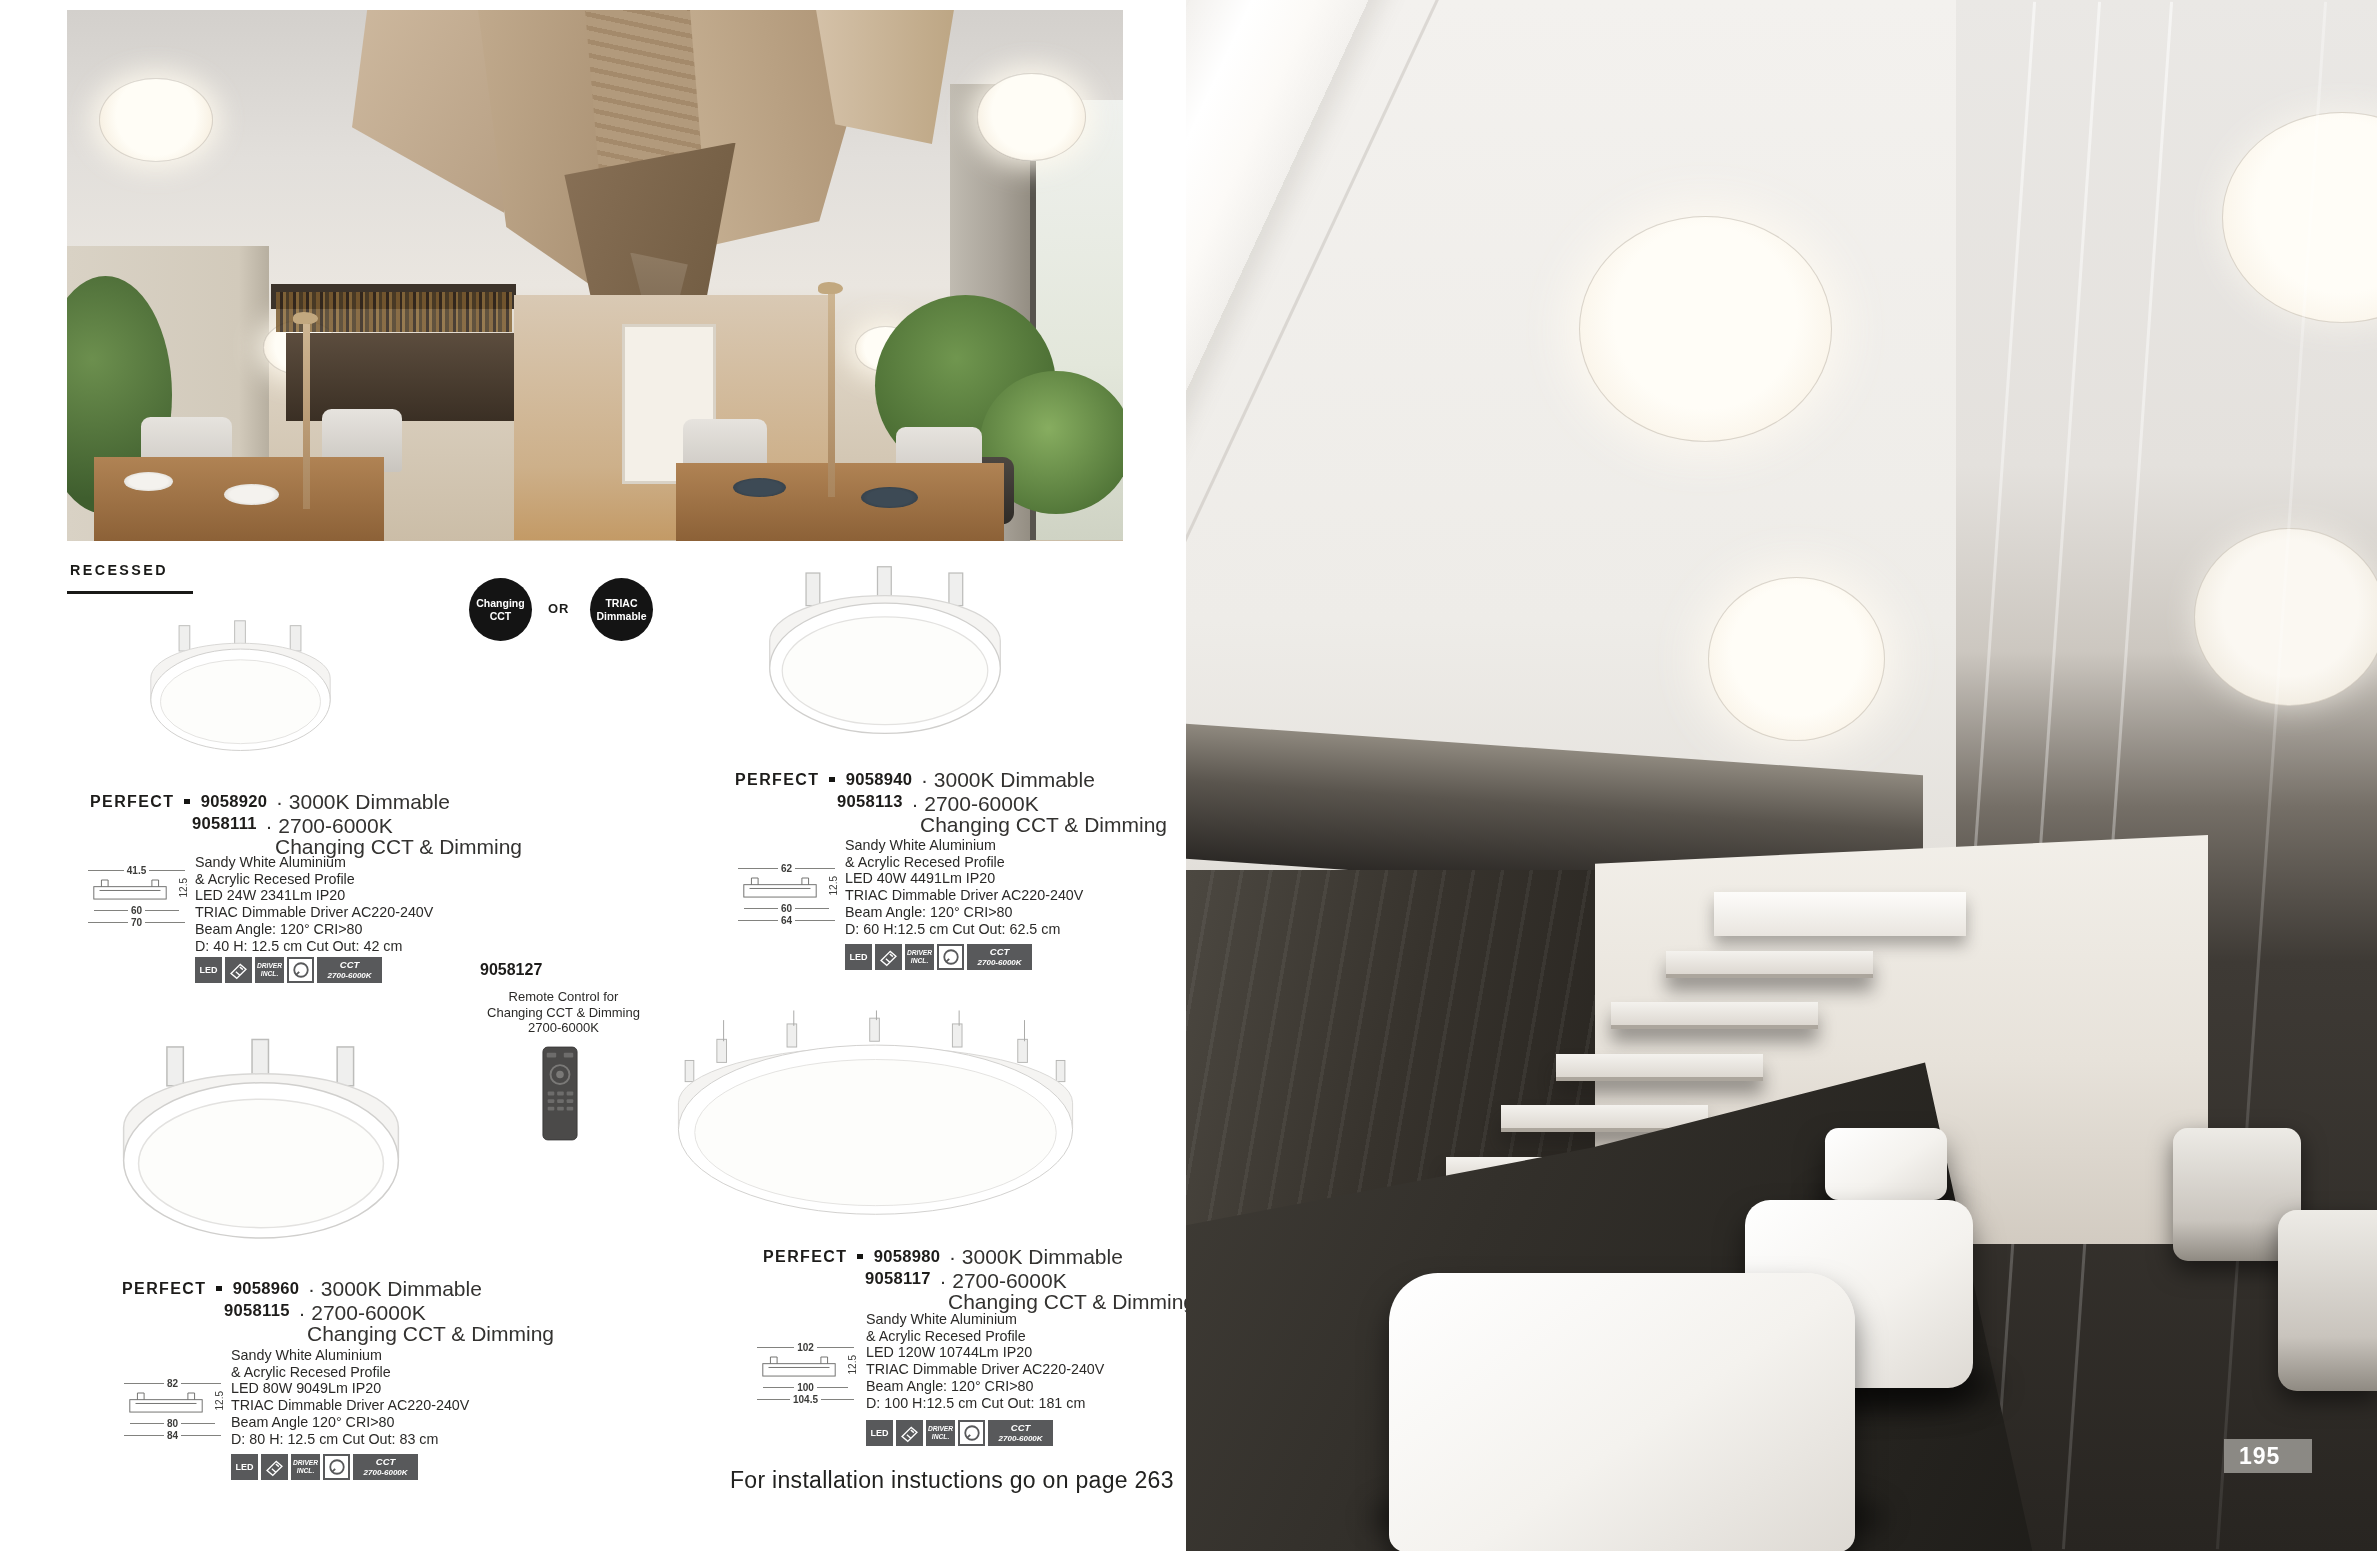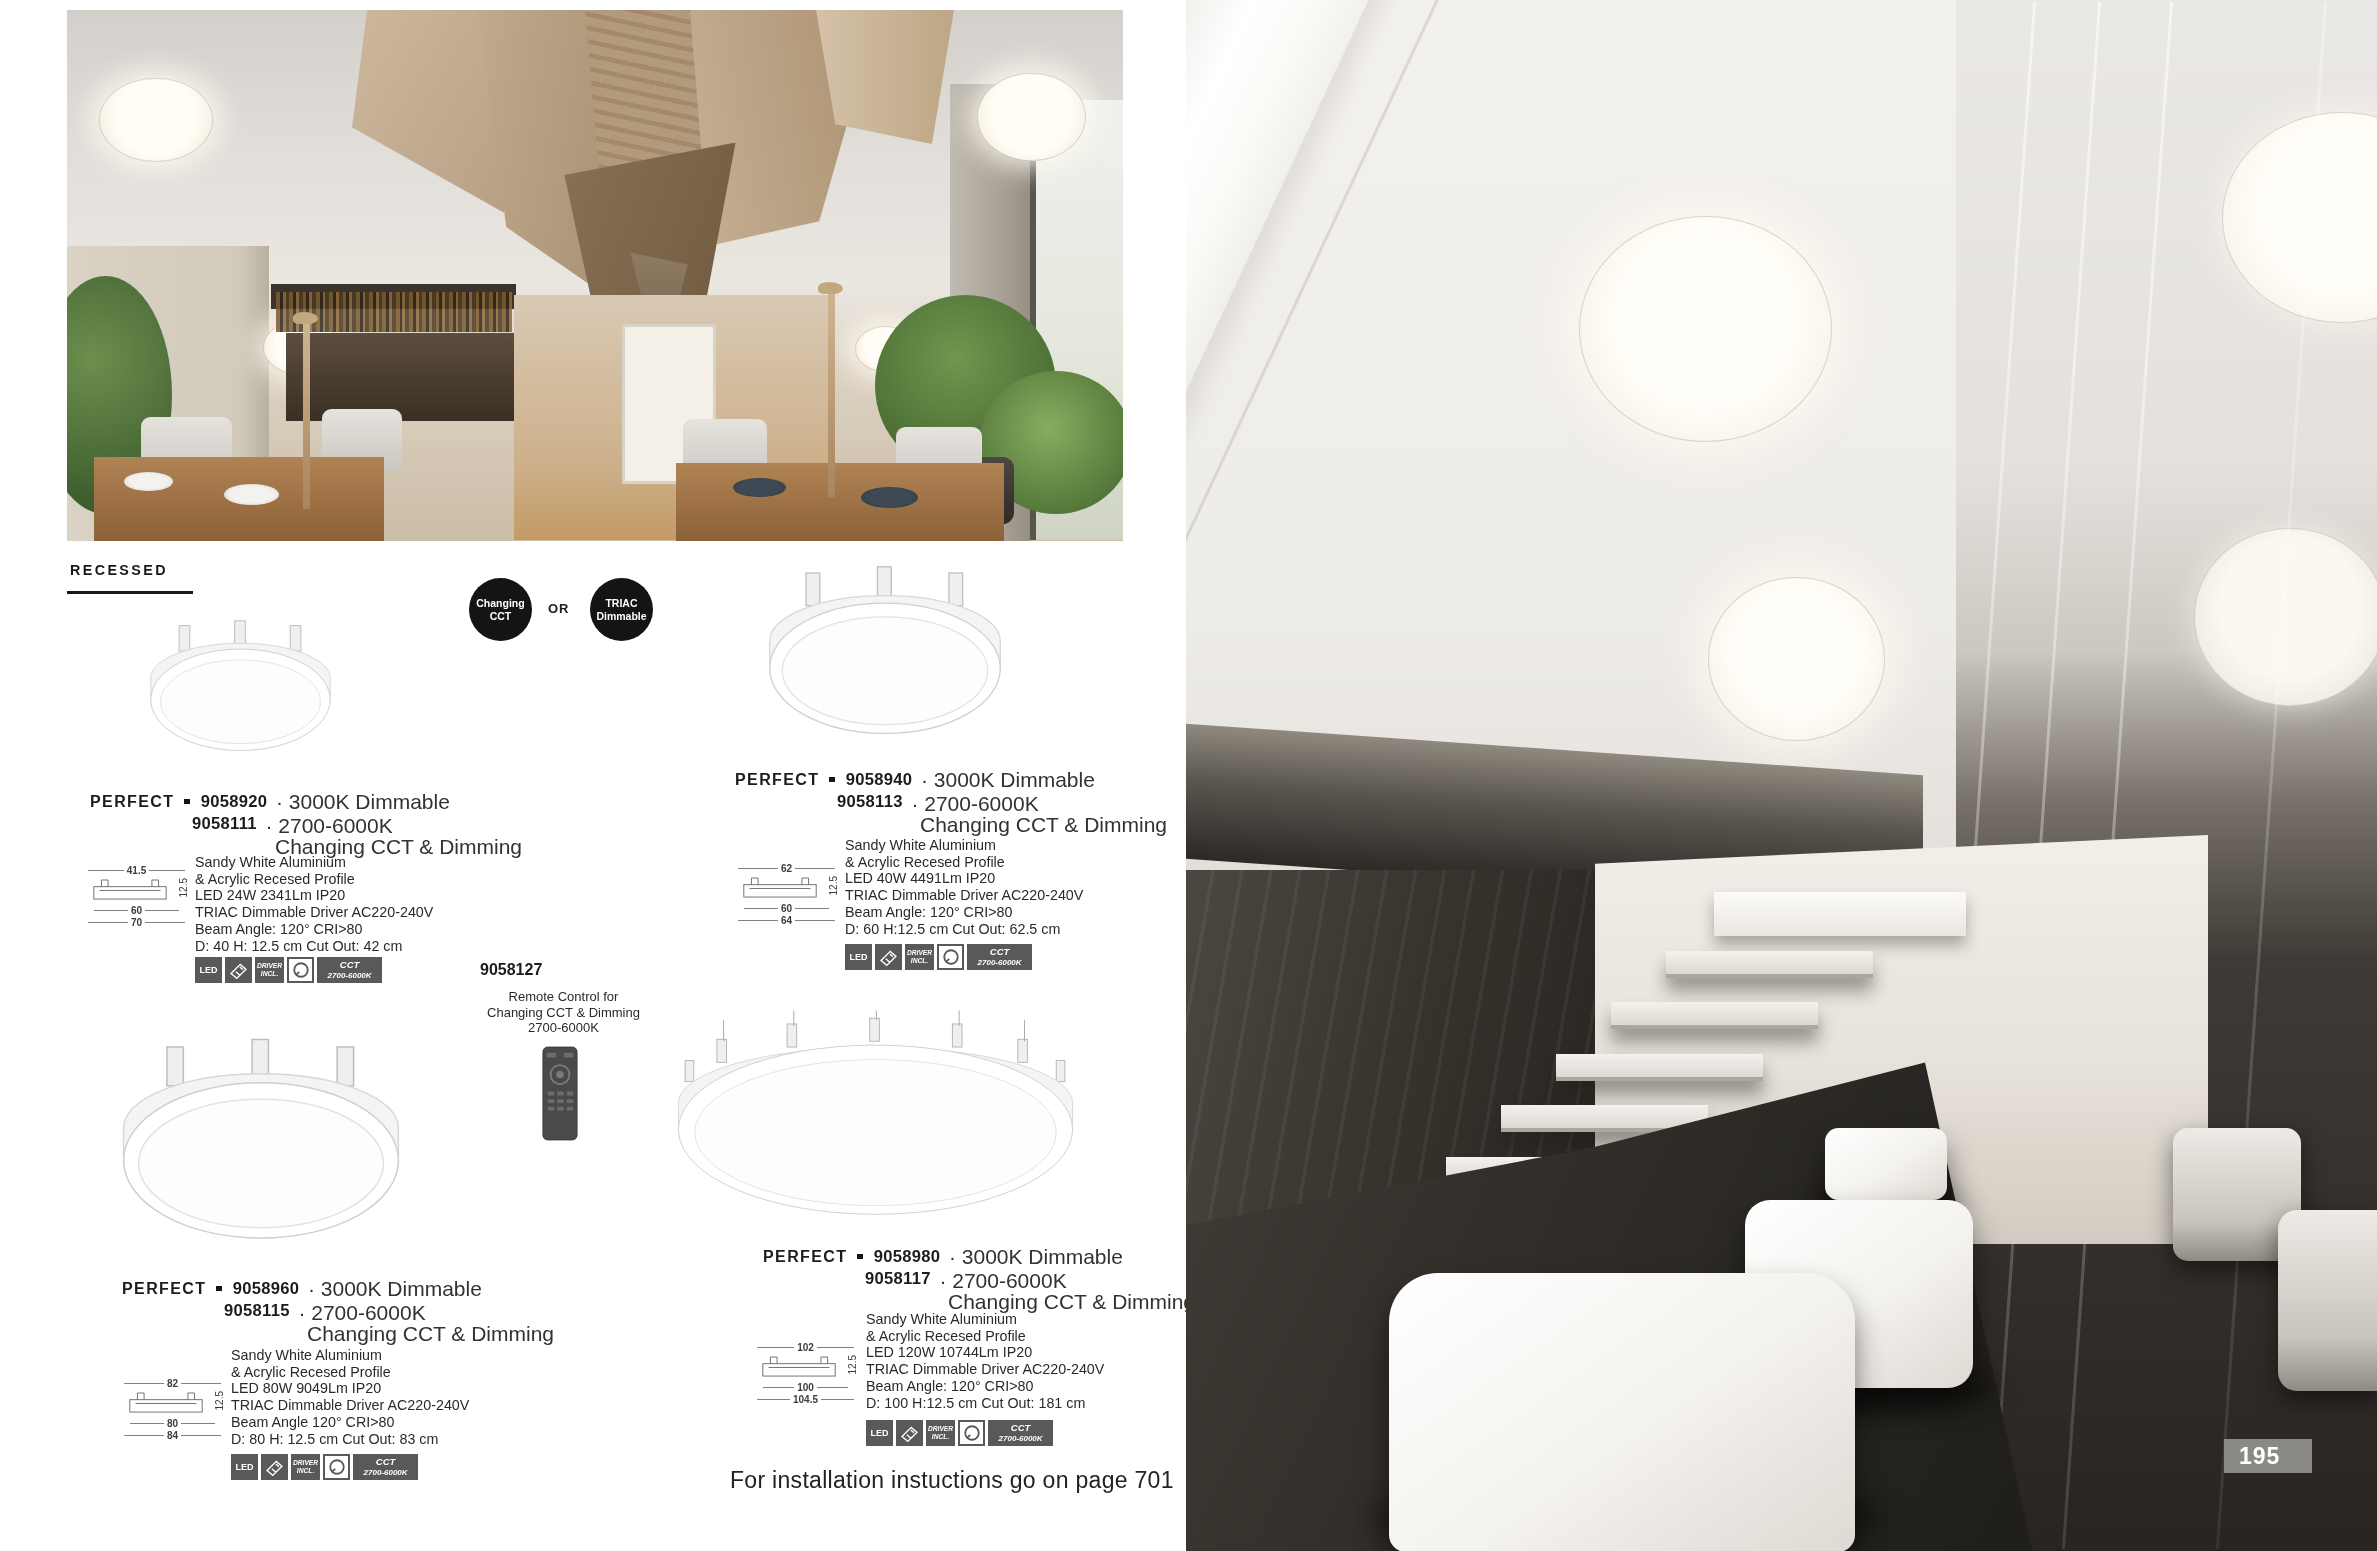--- a/index.html
+++ b/index.html
@@ -560,21 +560,21 @@
           <circle cx="10" cy="10" r="7.5" fill="none" stroke="#58595b" stroke-width="2"></circle>
           <line x1="4.5" y1="15.5" x2="8" y2="12" stroke="#58595b" stroke-width="2"></line>
         </svg>
     </span>
     <span class="badge b-cct">
       <em class="l1">CCT</em>
       <em class="l2">2700-6000K</em>
     </span>
   </div>
 
-  <div class="abs footer-note">For installation instuctions go on page 701</div>
+  <div class="abs footer-note">For installation instuctions go on page 263</div>
 
   <div class="photo photo2">
     <div class="abs cove"></div>
     <div class="abs seamline"></div>
 
     <div class="disc" style="left:393px;top:216px;width:251px;height:224px;"></div>
     <div class="disc" style="left:522px;top:577px;width:175px;height:162px;"></div>
 
     <div class="abs mirror">
       <div class="disc" style="left:266px;top:112px;width:238px;height:209px;box-shadow:0 0 38px rgba(255,252,244,.7);"></div>

